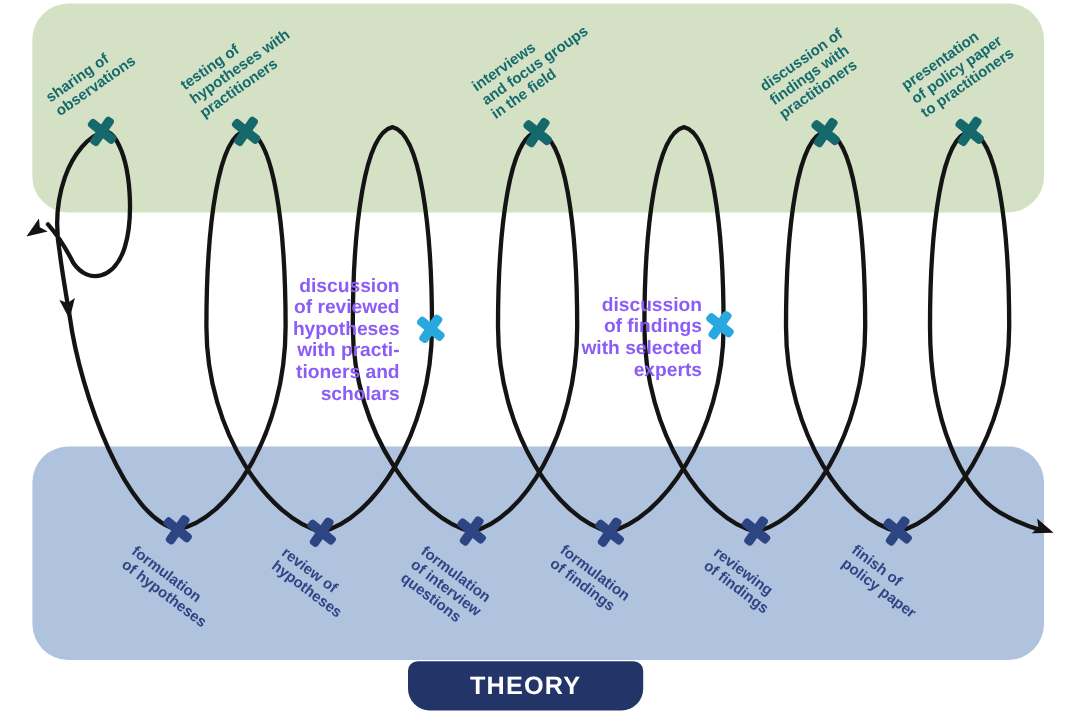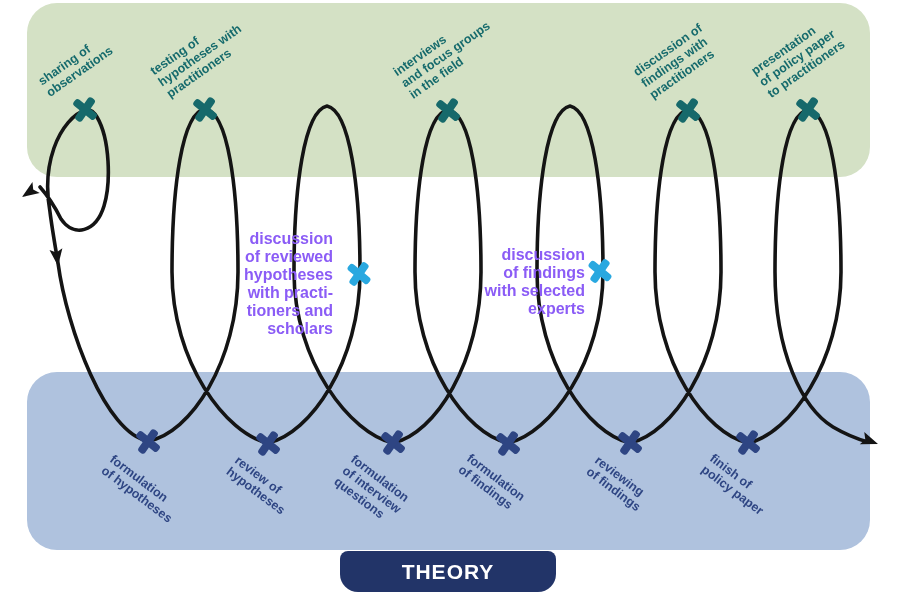--- a/index.html
+++ b/index.html
@@ -34,21 +34,21 @@
   }
   .lbl-theory{
     color:#2e4583;transform-origin:0 0;
     transform:rotate(37deg);
   }
   .lbl-mid{
     color:#8b5cf6;font-size:16px;line-height:1.12;text-align:right;margin-left:38px;
   }
 
   #theory-title-box{
-    position:absolute;left:340px;top:551px;width:216px;height:41px;
+    position:absolute;left:340px;top:551px;width:196px;height:41px;
     background:#223468;border-radius:8px 8px 18px 18px;
     display:flex;align-items:center;justify-content:center;
   }
   #theory-title{
     color:#ffffff;font-weight:bold;font-size:21px;letter-spacing:1px;
   }
 </style>
 </head>
 <body>
 

